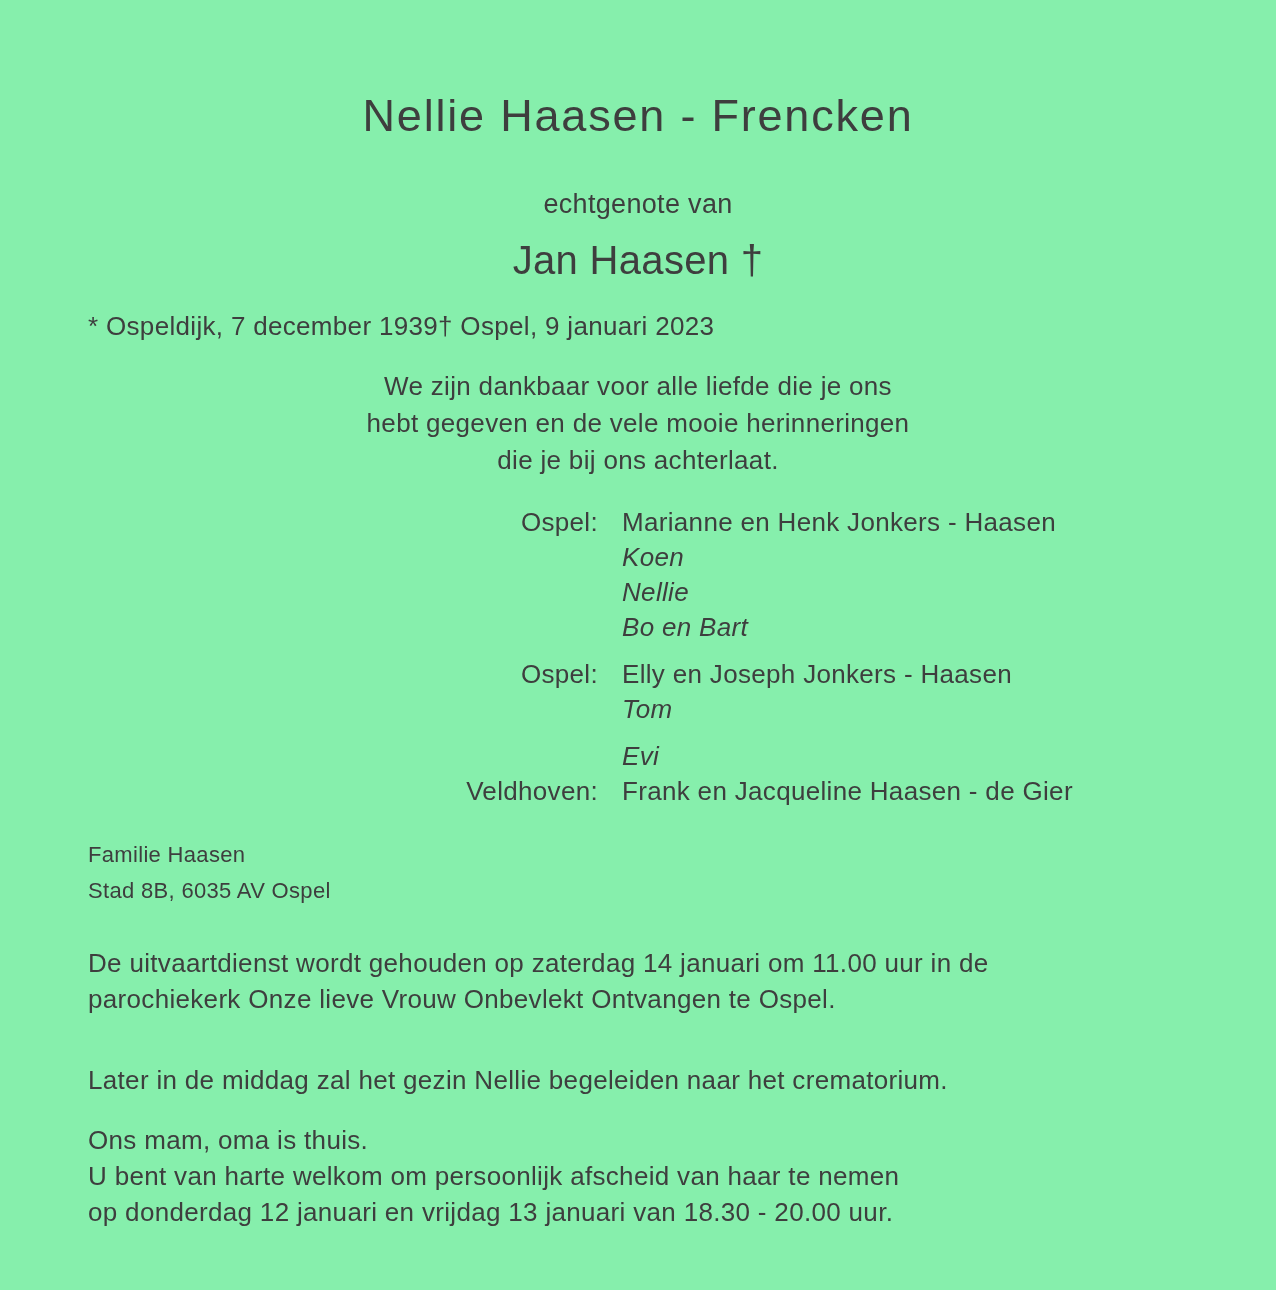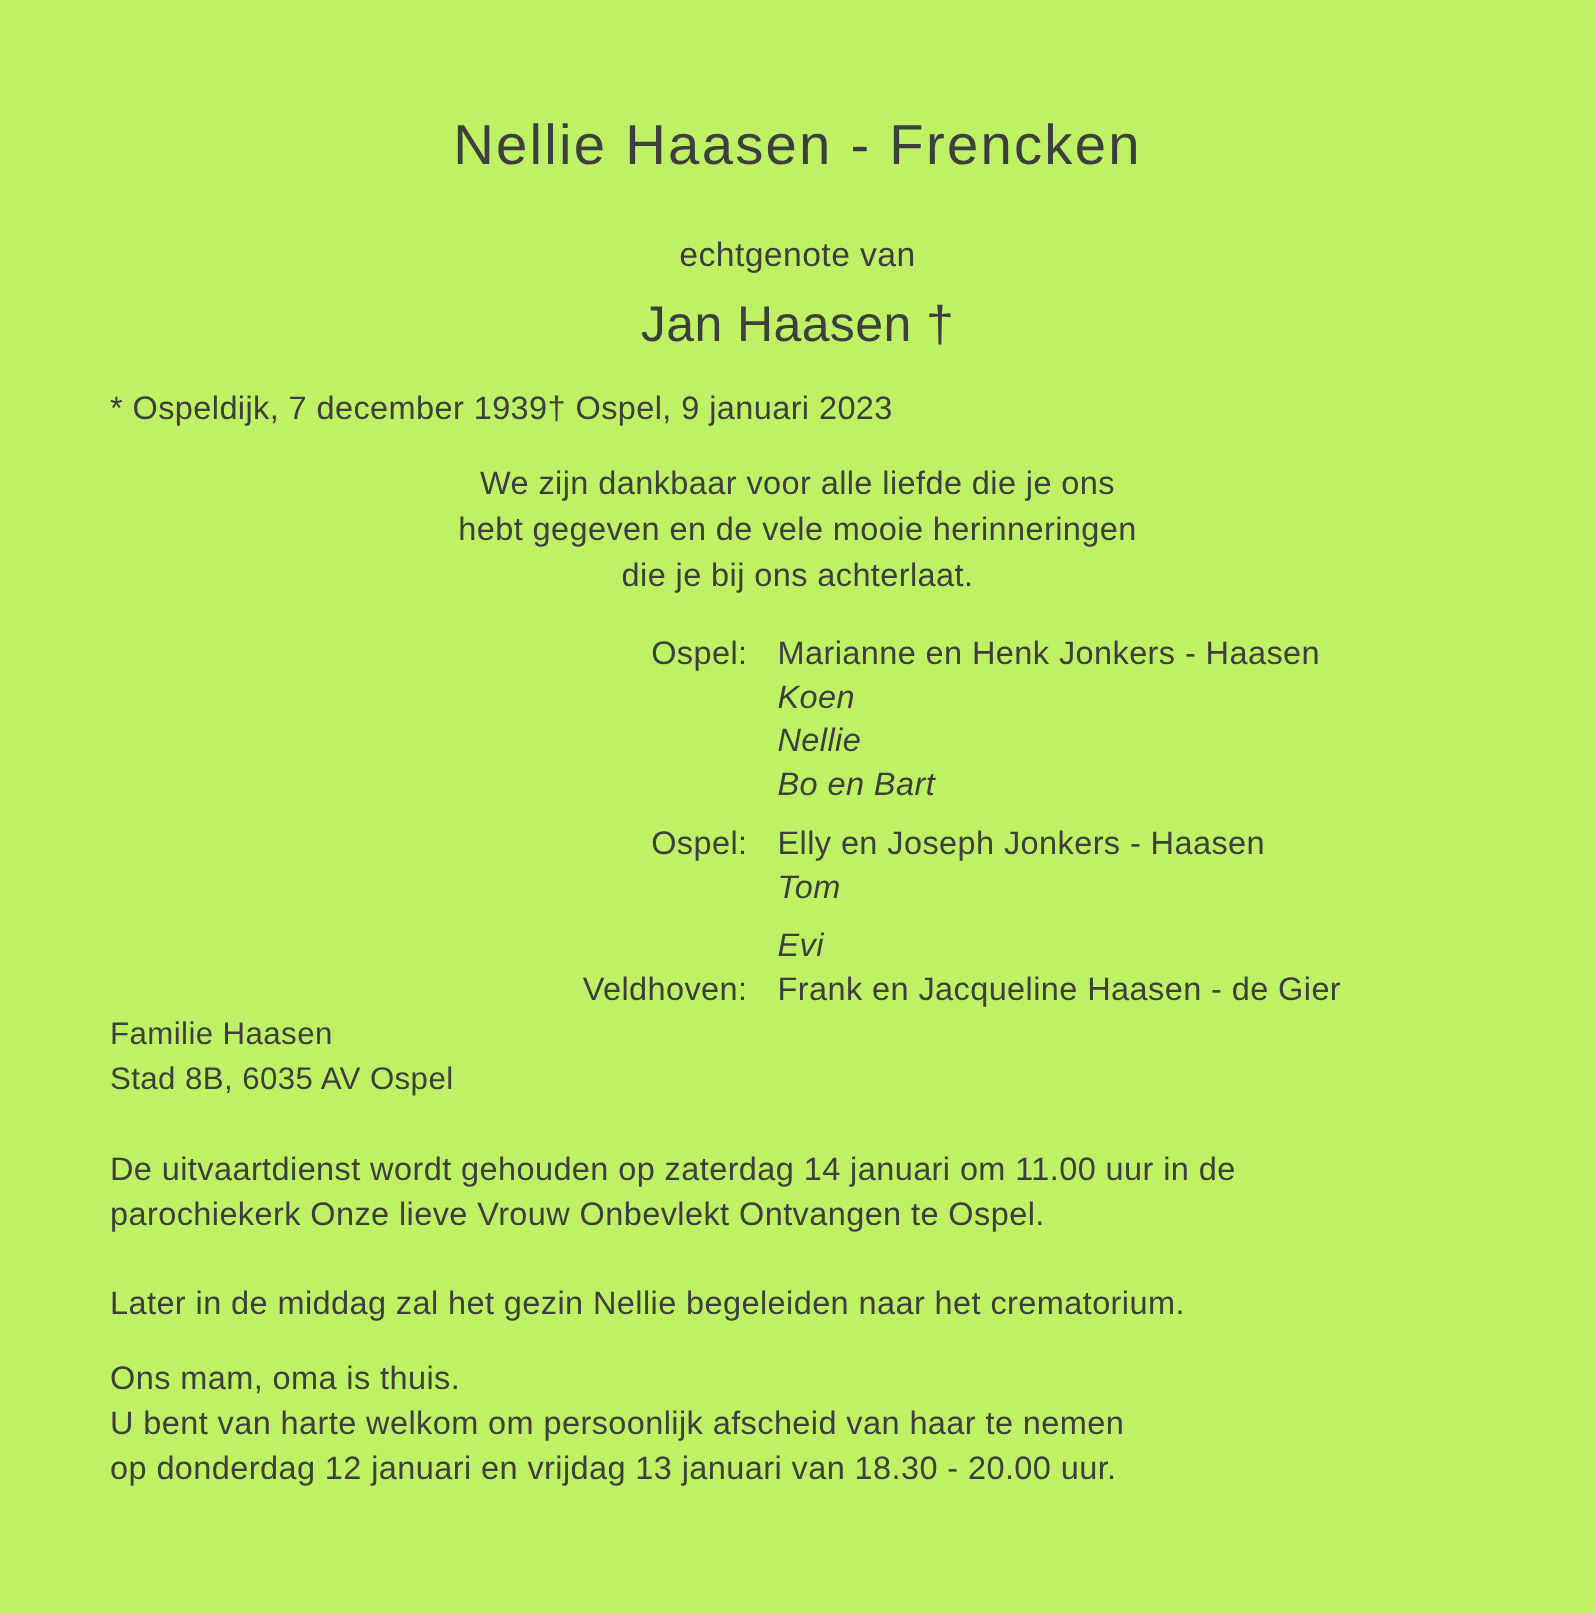--- a/index.html
+++ b/index.html
@@ -6,21 +6,21 @@
     margin: 0;
     padding: 0;
     background: #ffffff;
   }
   .page {
     position: relative;
     width: 1276px;
     height: 1290px;
     box-sizing: border-box;
     padding: 0 88px;
-    background: #bef264;
+    background: #86efac;
     color: #3e3e3e;
     font-family: "Liberation Sans", sans-serif;
     letter-spacing: 0.02em;
     overflow: hidden;
   }
   .deceased-name {
     margin-top: 90px;
     text-align: center;
     font-size: 45px;
     font-weight: 400;
@@ -66,29 +66,30 @@
   .family-place {
     width: 510px;
     flex: 0 0 510px;
     text-align: right;
   }
   .family-name {
     margin-left: 24px;
   }
   .family-name.child { font-style: italic; }
   .address-block {
-    font-size: 25px;
+    margin-top: 28px;
+    font-size: 22px;
     line-height: 36px;
   }
   .paragraph {
     font-size: 26px;
     line-height: 36px;
   }
   .paragraph.service { margin-top: 36px; }
-  .paragraph.crematorium { margin-top: 35px; }
+  .paragraph.crematorium { margin-top: 45px; }
   .paragraph.visitation { margin-top: 24px; }
 </style>
 </head>
 <body>
 
 <div class="page">
 
   <div class="deceased-name">Nellie Haasen - Frencken</div>
 
   <div class="relation-label">echtgenote van</div>

